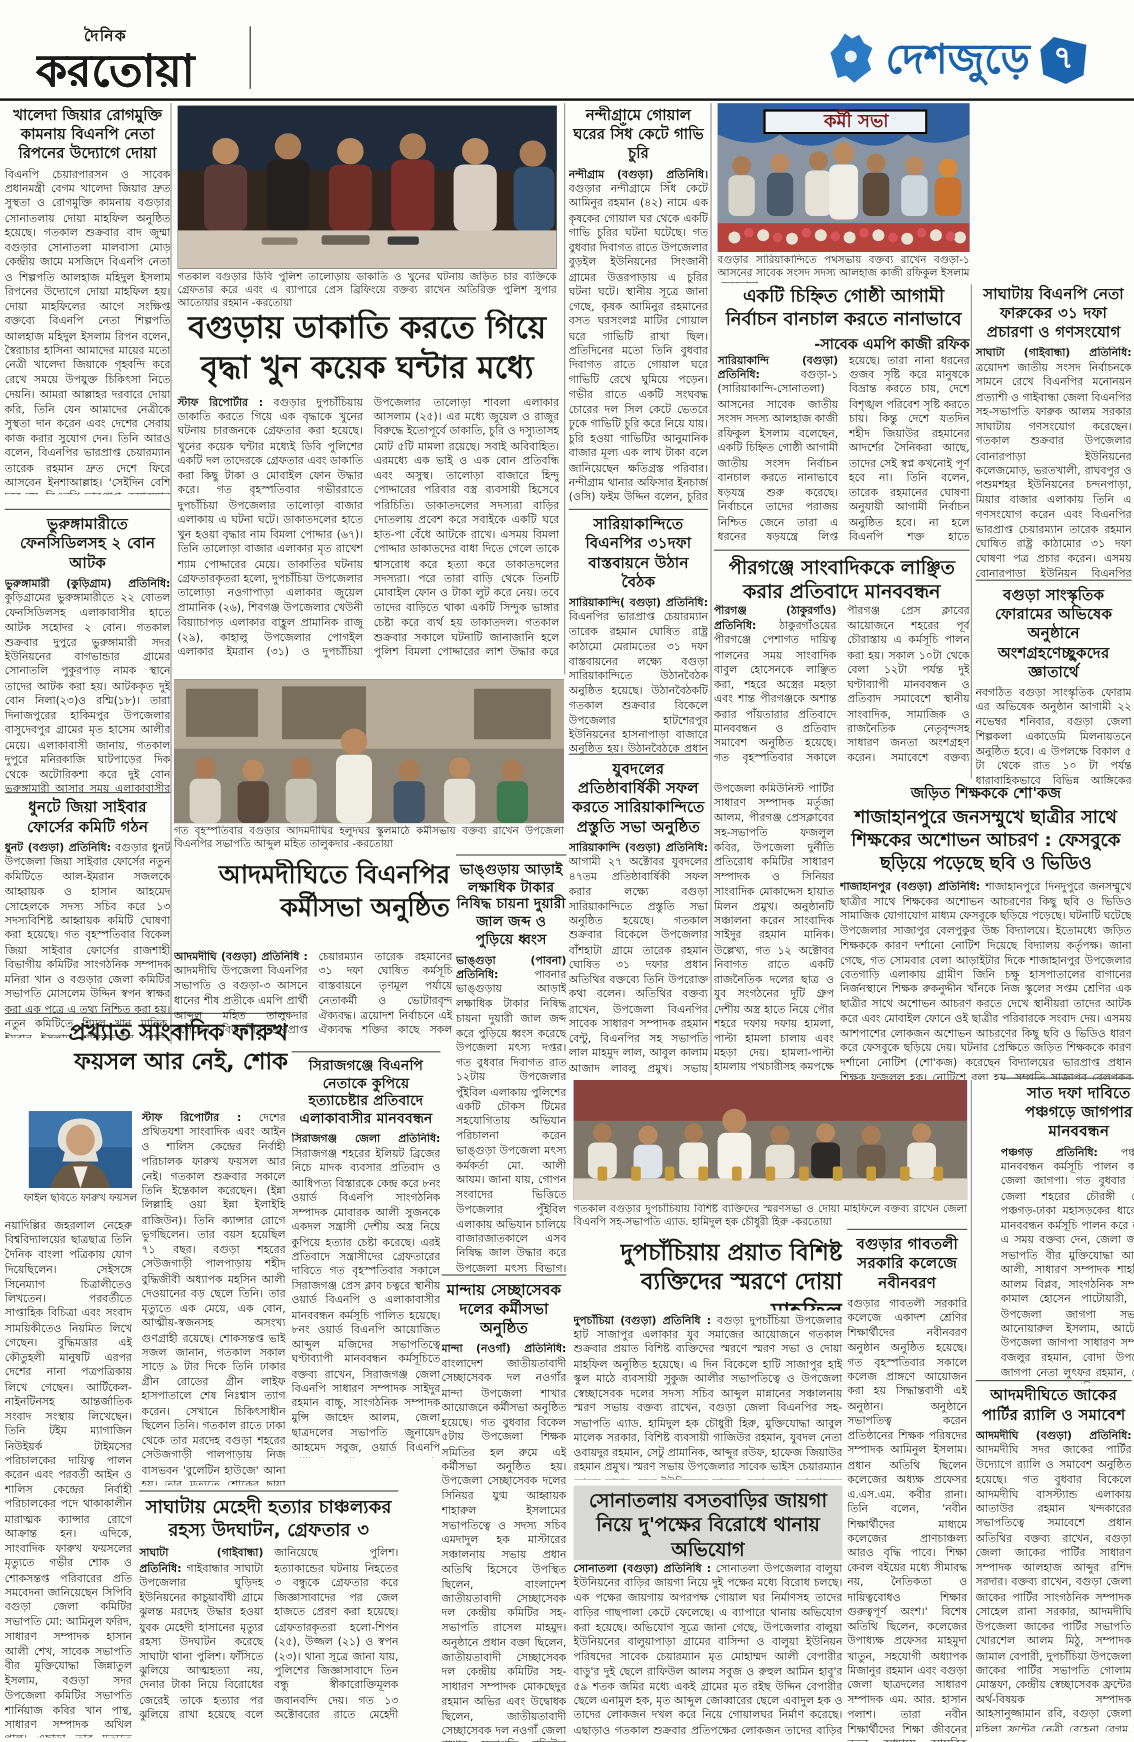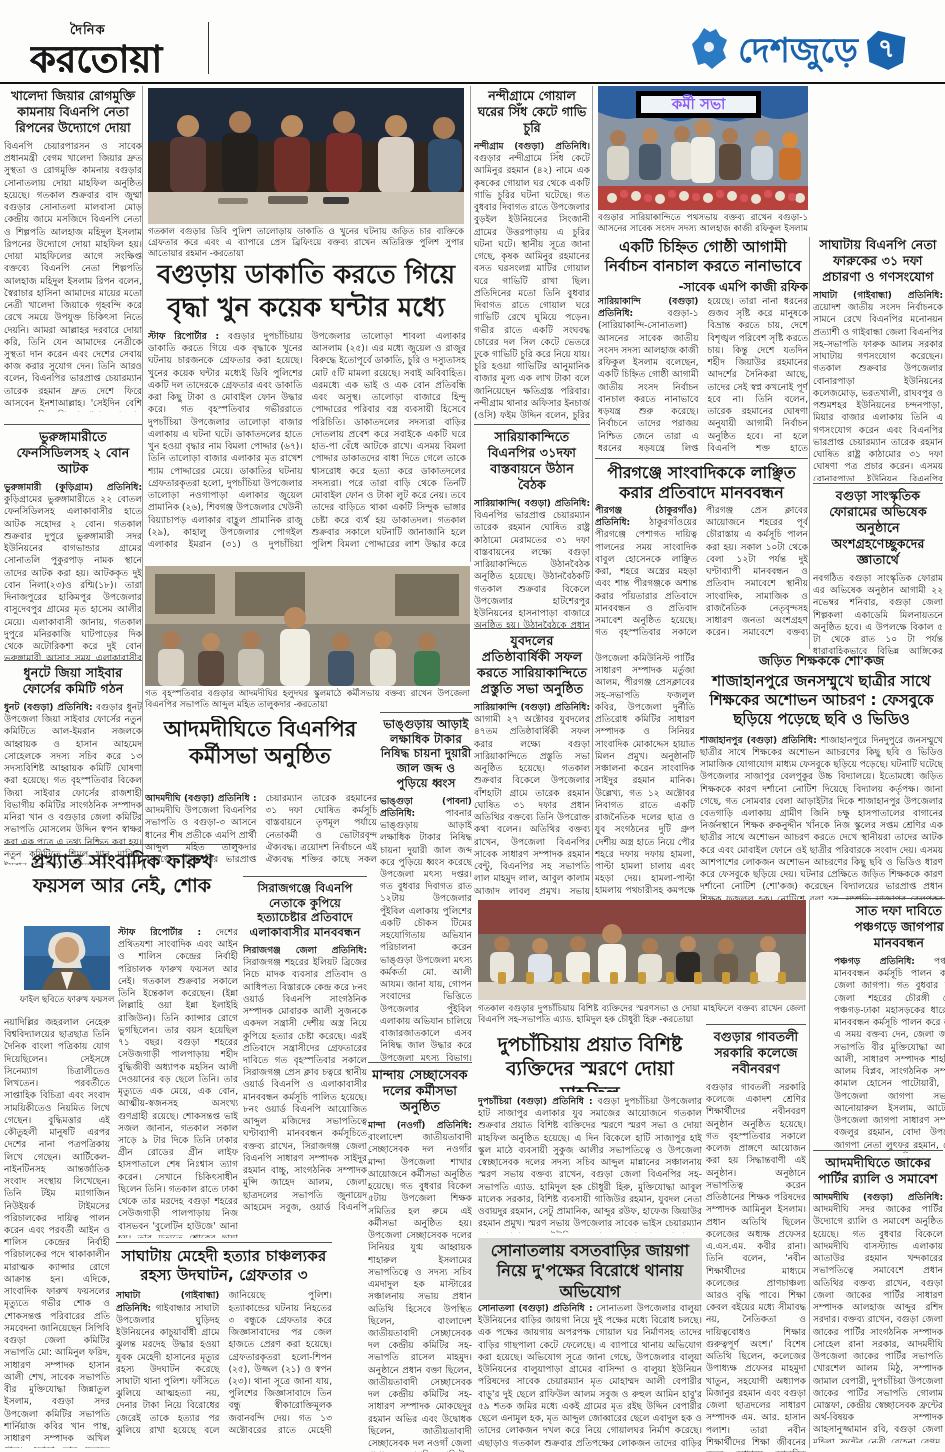--- a/index.html
+++ b/index.html
@@ -14,40 +14,40 @@
   .mast-date{font-size:11px;}
   .mast-section{font-size:34px;font-weight:800;color:#1a63ad;line-height:1;}
   .page-badge{width:40px;height:40px;background:#1a63ad;color:#fff;display:flex;align-items:center;
               justify-content:center;font-size:26px;font-weight:bold;
               clip-path:polygon(30% 2%,98% 18%,92% 82%,55% 100%,8% 80%,2% 28%);}
   .vline{position:absolute;width:1px;background:#9a9a9a;}
   .hline{position:absolute;height:2px;background:#111;}
   
   .hd{font-weight:bold;text-align:center;line-height:1.28;}
   .hd-xl{font-size:26px;}
-  .hd-lg{font-size:21px;}
+  .hd-lg{font-size:21px;text-align:right;}
   .hd-md{font-size:16px;}
   .hd-sm{font-size:12.5px;}
   .brush{letter-spacing:.2px;font-weight:800;}
   .graybg{background:#d9d9d6;padding:3px 4px;}
   .kicker{font-size:12.5px;font-weight:bold;text-align:center;}
   .attrib{font-size:12px;font-weight:bold;text-align:right;padding-right:14px;}
   
   .bt{font-size:9px;line-height:1.36;text-align:justify;}
   .bt b{font-size:9px;}
   .cols2{column-count:2;column-gap:9px;column-fill:auto;height:100%;}
   .caption{font-size:8.6px;line-height:1.3;text-align:justify;font-weight:500;}
   .rule-top{border-top:1px solid #555;padding-top:4px;}
   .mb4{margin-bottom:4px;}
   
   .photo{position:absolute;overflow:hidden;background:#777;}
   .photo svg{display:block;}
   .banner-strip{position:absolute;left:18%;top:4%;width:55%;height:14%;background:#eef3f7;
-    display:flex;align-items:center;justify-content:center;color:#8b5cf6;font-weight:800;font-size:15px;
-    border:5px solid #000000;}
+    display:flex;align-items:center;justify-content:center;color:#7f1d1d;font-weight:800;font-size:15px;
+    border:2px solid #000000;padding-left:18px;}
 </style>
 </head>
 <body>
 
 <div class="page">
 
   <div class="abs" style="left:0;top:6;width:945px;height:74px;top:6px;">
     <div class="abs" style="left:30px;top:14px;width:170px;height:60px;">
       <div class="mast-logo-top" style="padding-left:40px;">দৈনিক</div>
       <div class="mast-logo-main">করতোয়া</div>

